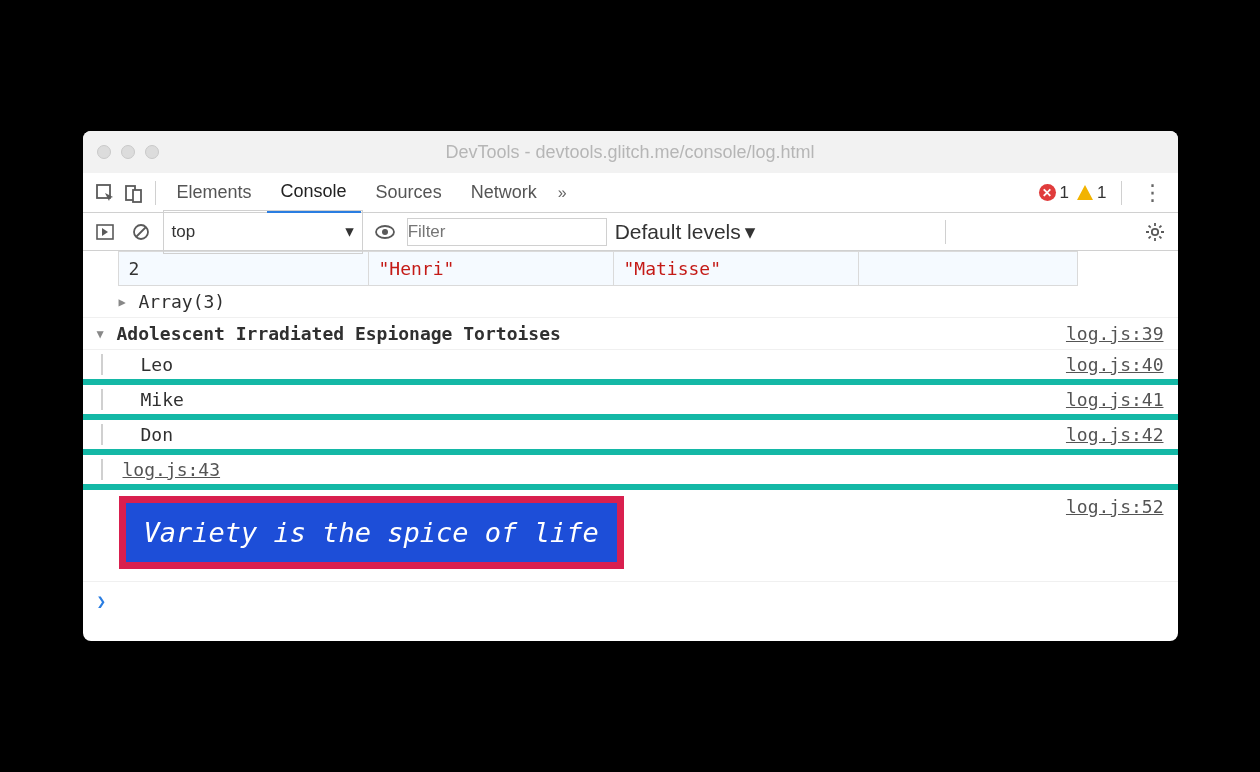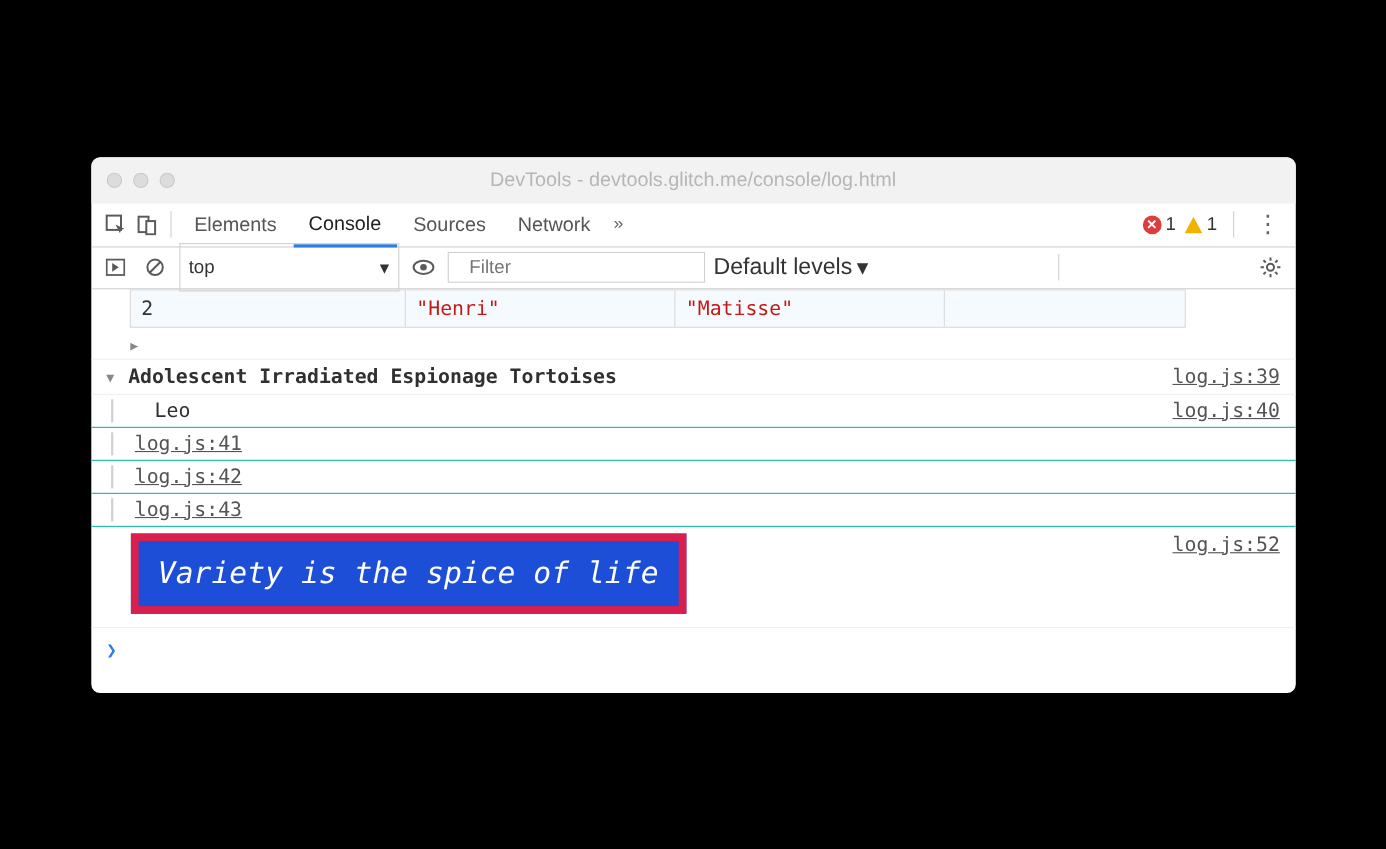--- a/index.html
+++ b/index.html
@@ -97,24 +97,24 @@
     height: 44px;
     padding: 0 8px;
     font-size: 17px;
     color:#333;
     gap: 150px;
     cursor:pointer;
   }
   .filter-input {
     border:1px solid #d0d0d0;
     height: 28px;
-    padding: 0 19px;
+    padding: 0 0;
     font-size: 17px;
     color:#888;
-    width: 234px;
+    width: 200px;
   }
   .lvls { font-size:21px; color:#333; cursor:pointer; display:flex; align-items:center; gap:4px; }
   .gear { margin-left:auto; cursor:pointer; color:#5a5a5a; }
 
   .console-body {
     font-family: "Menlo", "Monaco", "Consolas", monospace;
     font-size: 18px;
   }
   .table-wrap {
     margin-left: 35px;
@@ -136,21 +136,21 @@
     display:flex;
     align-items:flex-start;
     padding: 5px 8px 5px 14px;
     border-bottom:1px solid #f0f0f0;
   }
   .disclosure { width:14px; color:#888; cursor:pointer; font-size:12px; padding-top:4px;}
   .line-text { flex:1; color:#303030;}
   .bold { font-weight:bold; }
   .src-link { color:#545454; text-decoration:underline; cursor:pointer; padding-right:6px;}
   .indent-bar { width:2px; background:#d0d0d0; align-self:stretch; margin-left:4px; margin-right:20px;}
-  .group-child { display:flex; align-items:center; padding:4px 8px 4px 14px; border-bottom:1px solid #14b8a6;}
+  .group-child { display:flex; align-items:center; padding:4px 8px 4px 14px; border-bottom:6px solid #14b8a6;}
   .gc-text { flex:1; padding-left:18px; color:#303030;}
 
   .styled-wrap {
     display:flex; padding: 6px 8px 12px 36px; align-items:flex-start; border-bottom:1px solid #f0f0f0;
   }
   .styled-msg {
     background:#1d4ed8;
     border:7px solid #d91f4e;
     color:#fff;
     font-style:italic;
@@ -265,39 +265,42 @@
       <div class="trow">
         <div class="tcell tc-idx">2</div>
         <div class="tcell tc-a">"Henri"</div>
         <div class="tcell tc-b">"Matisse"</div>
         <div class="tcell tc-c"></div>
       </div>
     </div>
 
     <div class="line" style="padding-left:36px;">
       <span class="disclosure">▶</span>
+      <span class="line-text" style="padding-left:6px;">Array(3)</span>
     </div>
 
     <div class="line">
       <span class="disclosure">▼</span>
       <span class="line-text bold" style="padding-left:6px;">Adolescent Irradiated Espionage Tortoises</span>
       <span class="src-link">log.js:39</span>
     </div>
 
     <div class="group-child">
       <div class="indent-bar"></div>
       <span class="gc-text">Leo</span>
       <span class="src-link">log.js:40</span>
     </div>
     <div class="group-child">
       <div class="indent-bar"></div>
+      <span class="gc-text">Mike</span>
       <span class="src-link">log.js:41</span>
     </div>
     <div class="group-child">
       <div class="indent-bar"></div>
+      <span class="gc-text">Don</span>
       <span class="src-link">log.js:42</span>
     </div>
     <div class="group-child">
       <div class="indent-bar"></div>
       <span class="src-link">log.js:43</span>
     </div>
 
     <div class="styled-wrap">
       <div class="styled-msg">Variety is the spice of life</div>
       <span class="src-link styled-src">log.js:52</span>

